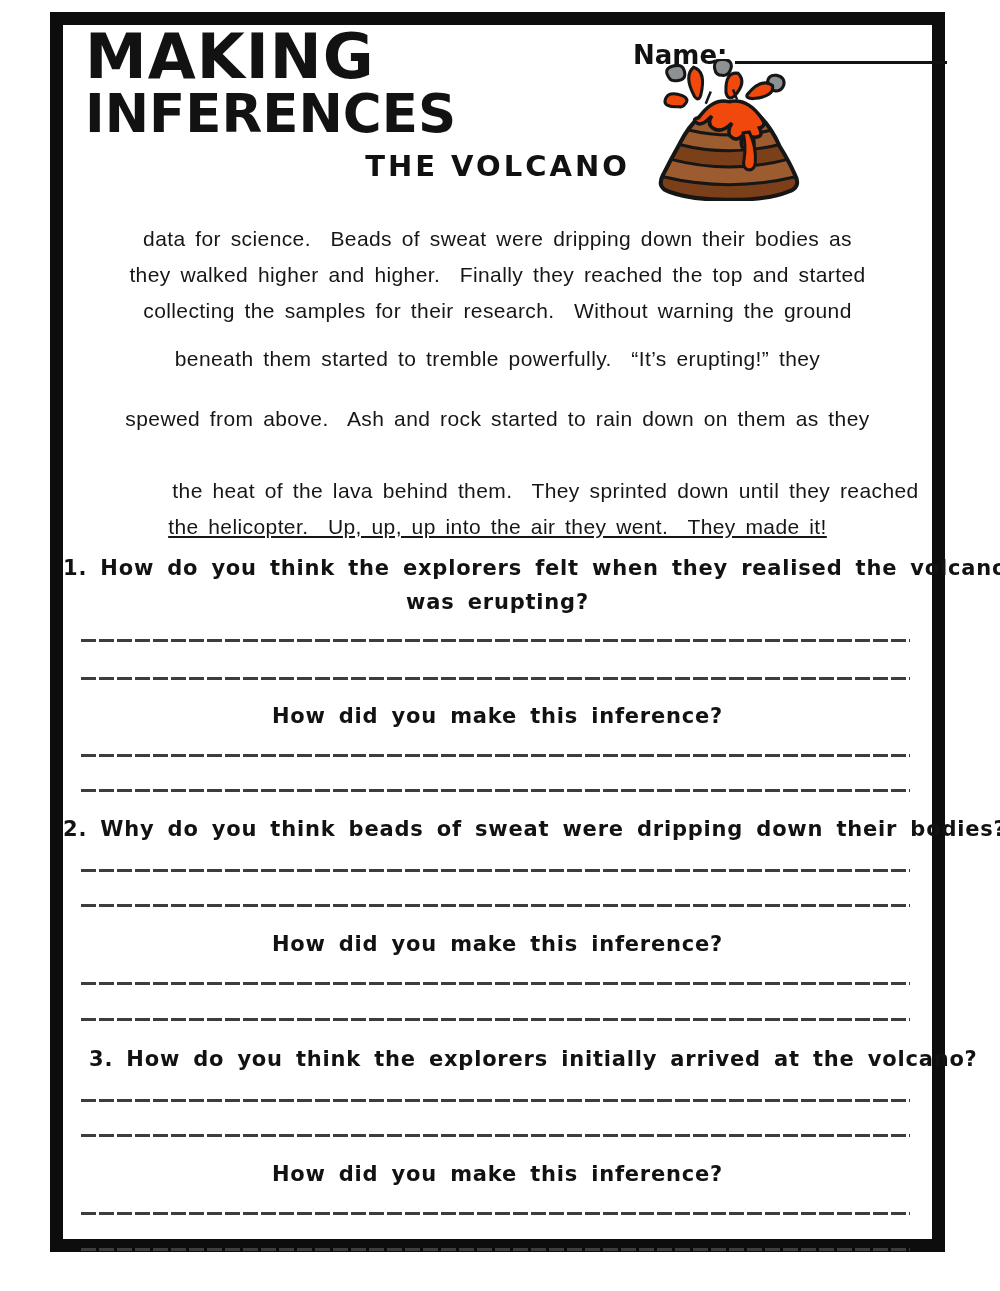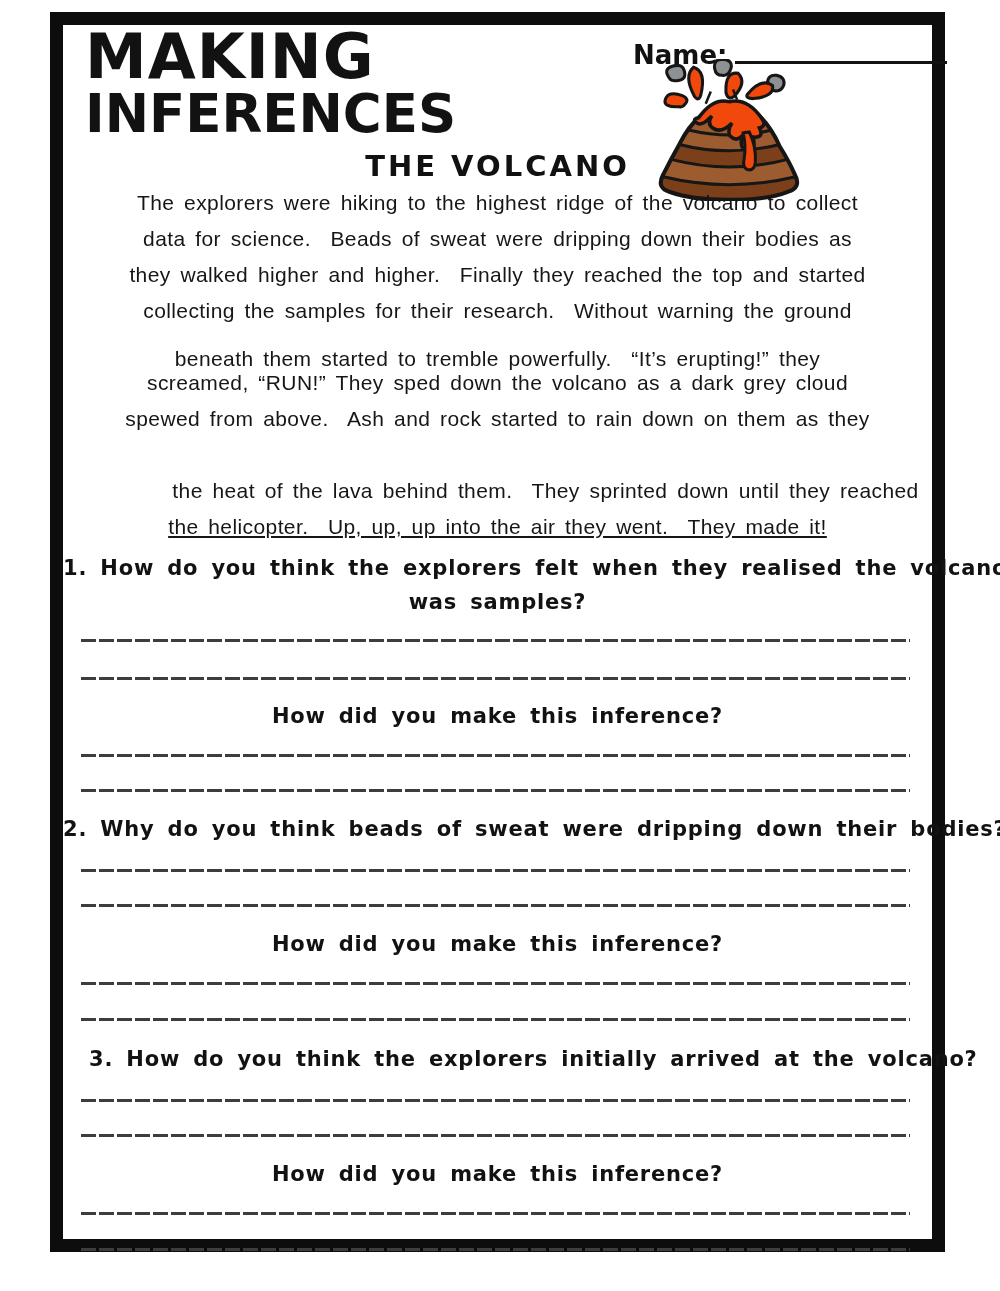--- a/index.html
+++ b/index.html
@@ -80,32 +80,30 @@
       <path d="M40 70 Q82 80 122 70" fill="none" stroke="#161616" stroke-width="3"></path>
     </g>
     <use href="#mound" fill="none" stroke="#161616" stroke-width="4"></use>
 
     <path d="M50 58 Q64 38 80 42 Q98 38 112 58 Q118 66 110 68 Q115 78 104 77 Q107 92 97 90 Q90 88 93 76 Q87 82 81 76 Q78 70 83 63 Q72 74 64 68 Q58 64 63 56 Q52 68 47 62 Q44 59 50 58 Z" fill="#f1480c" stroke="#161616" stroke-width="3.5"></path>
     <path d="M100 72 q7 14 6 30 q-1 9 -8 7 q-5 -2 -3 -11 q2 -13 -1 -25 z" fill="#f1480c" stroke="#161616" stroke-width="3"></path>
   </svg>
 
   <div class="sheet-title">THE VOLCANO</div>
 
-  <div class="passage-line" style="top:166px;">The explorers were hiking to the highest ridge of the volcano to collect</div>
   <div class="passage-line" style="top:202px;">data for science.  Beads of sweat were dripping down their bodies as</div>
   <div class="passage-line" style="top:238px;">they walked higher and higher.  Finally they reached the top and started</div>
   <div class="passage-line" style="top:274px;">collecting the samples for their research.  Without warning the ground</div>
   <div class="passage-line" style="top:322px;">beneath them started to tremble powerfully.  “It’s erupting!” they</div>
-  <div class="passage-line" style="top:346px;">screamed, “RUN!” They sped down the volcano as a dark grey cloud</div>
   <div class="passage-line" style="top:382px;">spewed from above.  Ash and rock started to rain down on them as they</div>
   <div class="passage-line" style="top:454px;padding-left:48px;">the heat of the lava behind them.  They sprinted down until they reached</div>
   <div class="passage-line" style="top:490px;text-decoration:underline;">the helicopter.  Up, up, up into the air they went.  They made it!</div>
 
   <div class="q-line" style="top:531px;">1. How do you think the explorers felt when they realised the volcano</div>
-  <div class="q-line" style="top:565px;">was samples?</div>
+  <div class="q-line" style="top:565px;">was erupting?</div>
   <div class="answer-line" style="top:614px;"></div>
   <div class="answer-line" style="top:652px;"></div>
   <div class="followup" style="top:679px;">How did you make this inference?</div>
   <div class="answer-line" style="top:729px;"></div>
   <div class="answer-line" style="top:764px;"></div>
 
   <div class="q-line" style="top:792px;">2. Why do you think beads of sweat were dripping down their bodies?</div>
   <div class="answer-line" style="top:844px;"></div>
   <div class="answer-line" style="top:879px;"></div>
   <div class="followup" style="top:907px;">How did you make this inference?</div>

